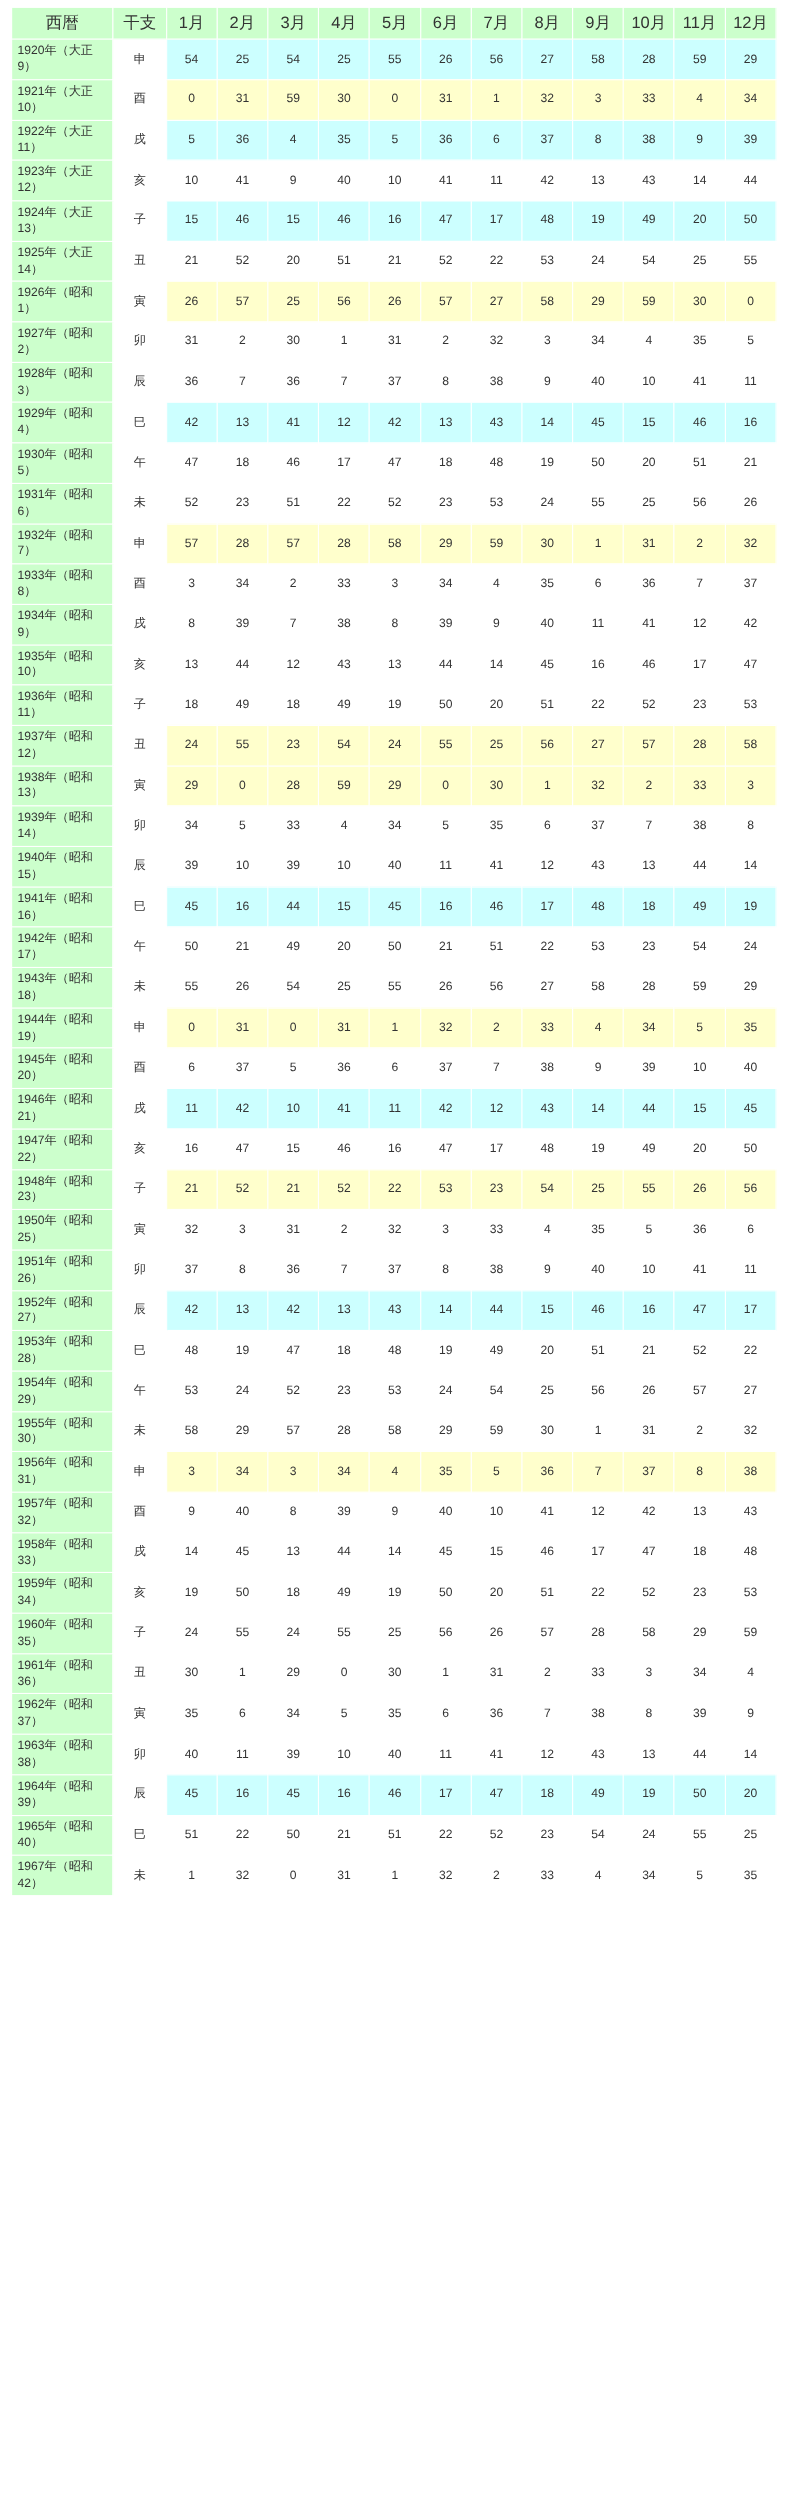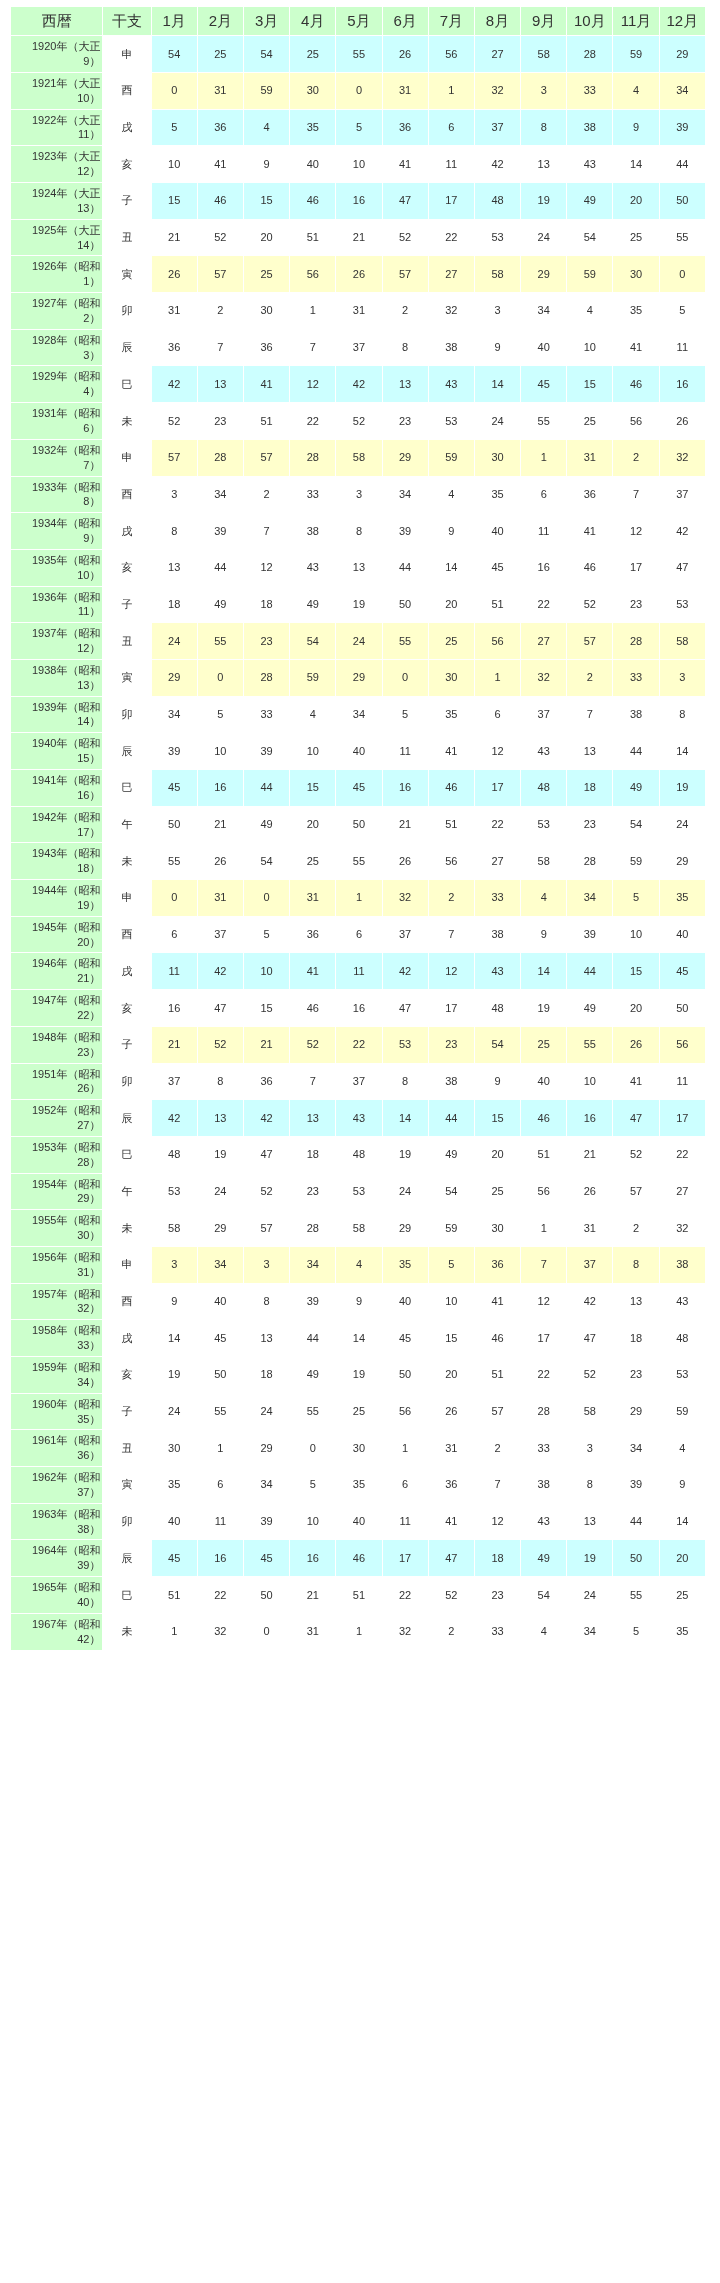--- a/index.html
+++ b/index.html
@@ -36,21 +36,21 @@
   
   #kanreki-table thead th {
     background: #ccffcc;
     color: #333333;
     font-size: 15px;
     padding: 4px 2px;
   }
   
   #kanreki-table td.year {
     background: #ccffcc;
-    text-align: right;
+    text-align: left;
     padding-left: 5px;
     font-size: 11px;
   }
   
   #kanreki-table td.eto {
     background: #ffffff;
   }
   
   #kanreki-table td.v-blue  { background: #ccffff; }
   #kanreki-table td.v-cream { background: #ffffcc; }
@@ -249,20 +249,36 @@
         <td class="v-blue">42</td>
         <td class="v-blue">13</td>
         <td class="v-blue">43</td>
         <td class="v-blue">14</td>
         <td class="v-blue">45</td>
         <td class="v-blue">15</td>
         <td class="v-blue">46</td>
         <td class="v-blue">16</td>
       </tr>
       <tr>
+        <td class="year">1930年（昭和5）</td>
+        <td class="eto">午</td>
+        <td class="v-white">47</td>
+        <td class="v-white">18</td>
+        <td class="v-white">46</td>
+        <td class="v-white">17</td>
+        <td class="v-white">47</td>
+        <td class="v-white">18</td>
+        <td class="v-white">48</td>
+        <td class="v-white">19</td>
+        <td class="v-white">50</td>
+        <td class="v-white">20</td>
+        <td class="v-white">51</td>
+        <td class="v-white">21</td>
+      </tr>
+      <tr>
         <td class="year">1931年（昭和6）</td>
         <td class="eto">未</td>
         <td class="v-white">52</td>
         <td class="v-white">23</td>
         <td class="v-white">51</td>
         <td class="v-white">22</td>
         <td class="v-white">52</td>
         <td class="v-white">23</td>
         <td class="v-white">53</td>
         <td class="v-white">24</td>
@@ -537,20 +553,36 @@
         <td class="v-cream">22</td>
         <td class="v-cream">53</td>
         <td class="v-cream">23</td>
         <td class="v-cream">54</td>
         <td class="v-cream">25</td>
         <td class="v-cream">55</td>
         <td class="v-cream">26</td>
         <td class="v-cream">56</td>
       </tr>
       <tr>
+        <td class="year">1950年（昭和25）</td>
+        <td class="eto">寅</td>
+        <td class="v-white">32</td>
+        <td class="v-white">3</td>
+        <td class="v-white">31</td>
+        <td class="v-white">2</td>
+        <td class="v-white">32</td>
+        <td class="v-white">3</td>
+        <td class="v-white">33</td>
+        <td class="v-white">4</td>
+        <td class="v-white">35</td>
+        <td class="v-white">5</td>
+        <td class="v-white">36</td>
+        <td class="v-white">6</td>
+      </tr>
+      <tr>
         <td class="year">1951年（昭和26）</td>
         <td class="eto">卯</td>
         <td class="v-white">37</td>
         <td class="v-white">8</td>
         <td class="v-white">36</td>
         <td class="v-white">7</td>
         <td class="v-white">37</td>
         <td class="v-white">8</td>
         <td class="v-white">38</td>
         <td class="v-white">9</td>

